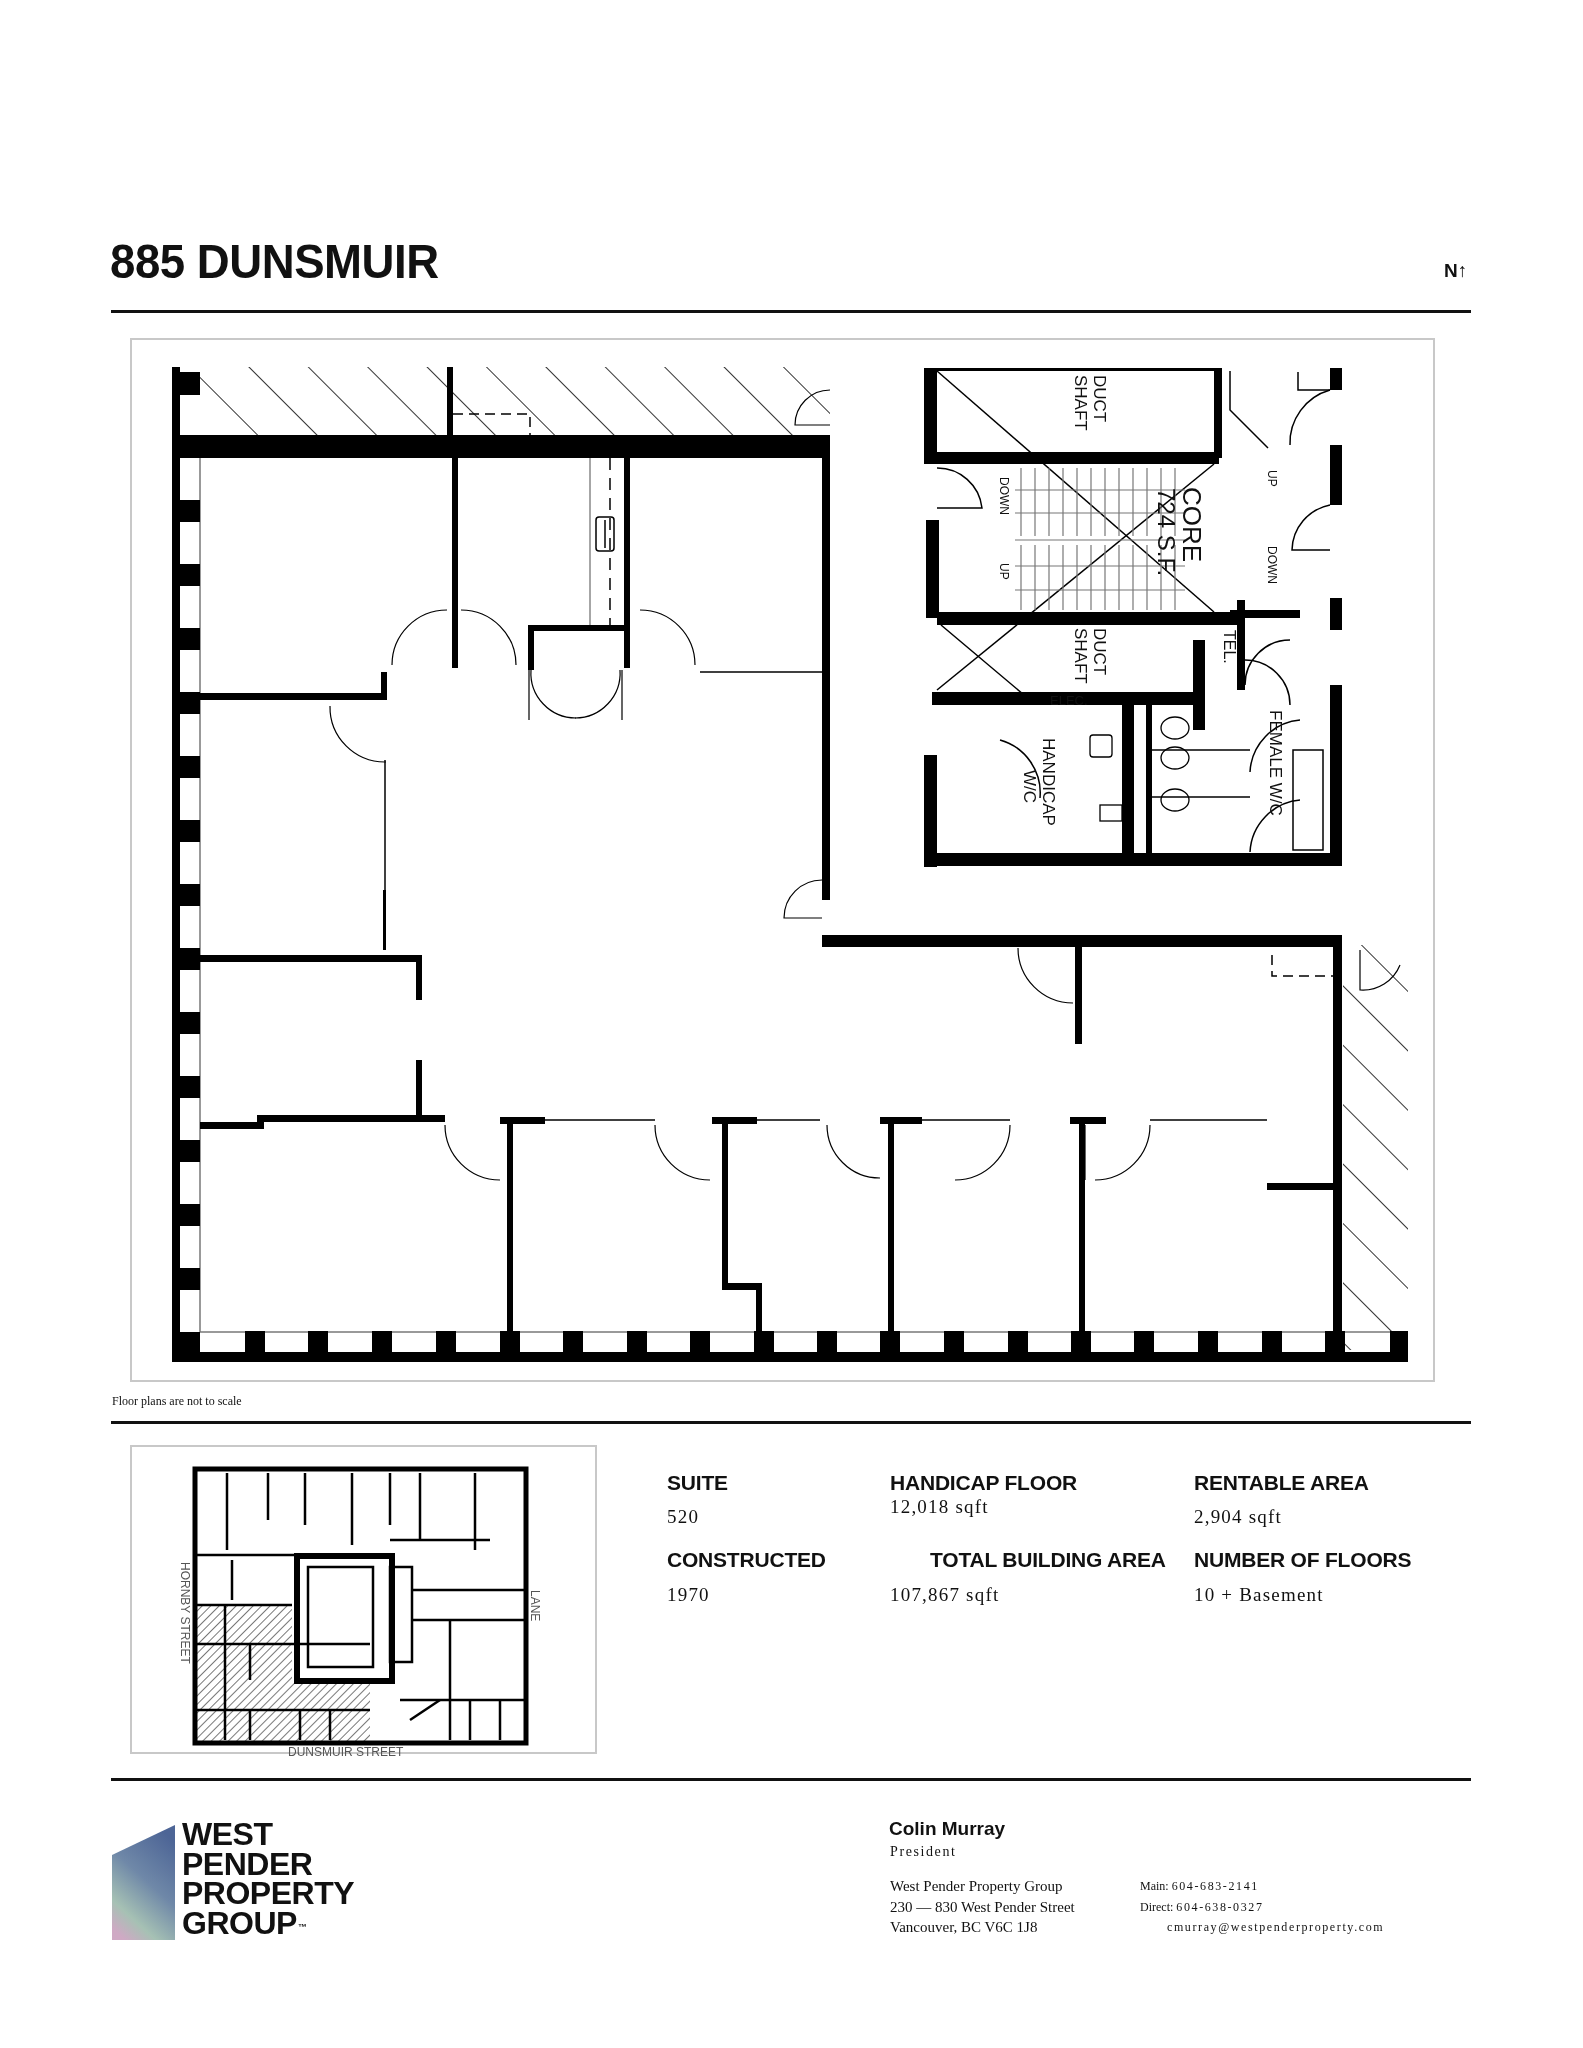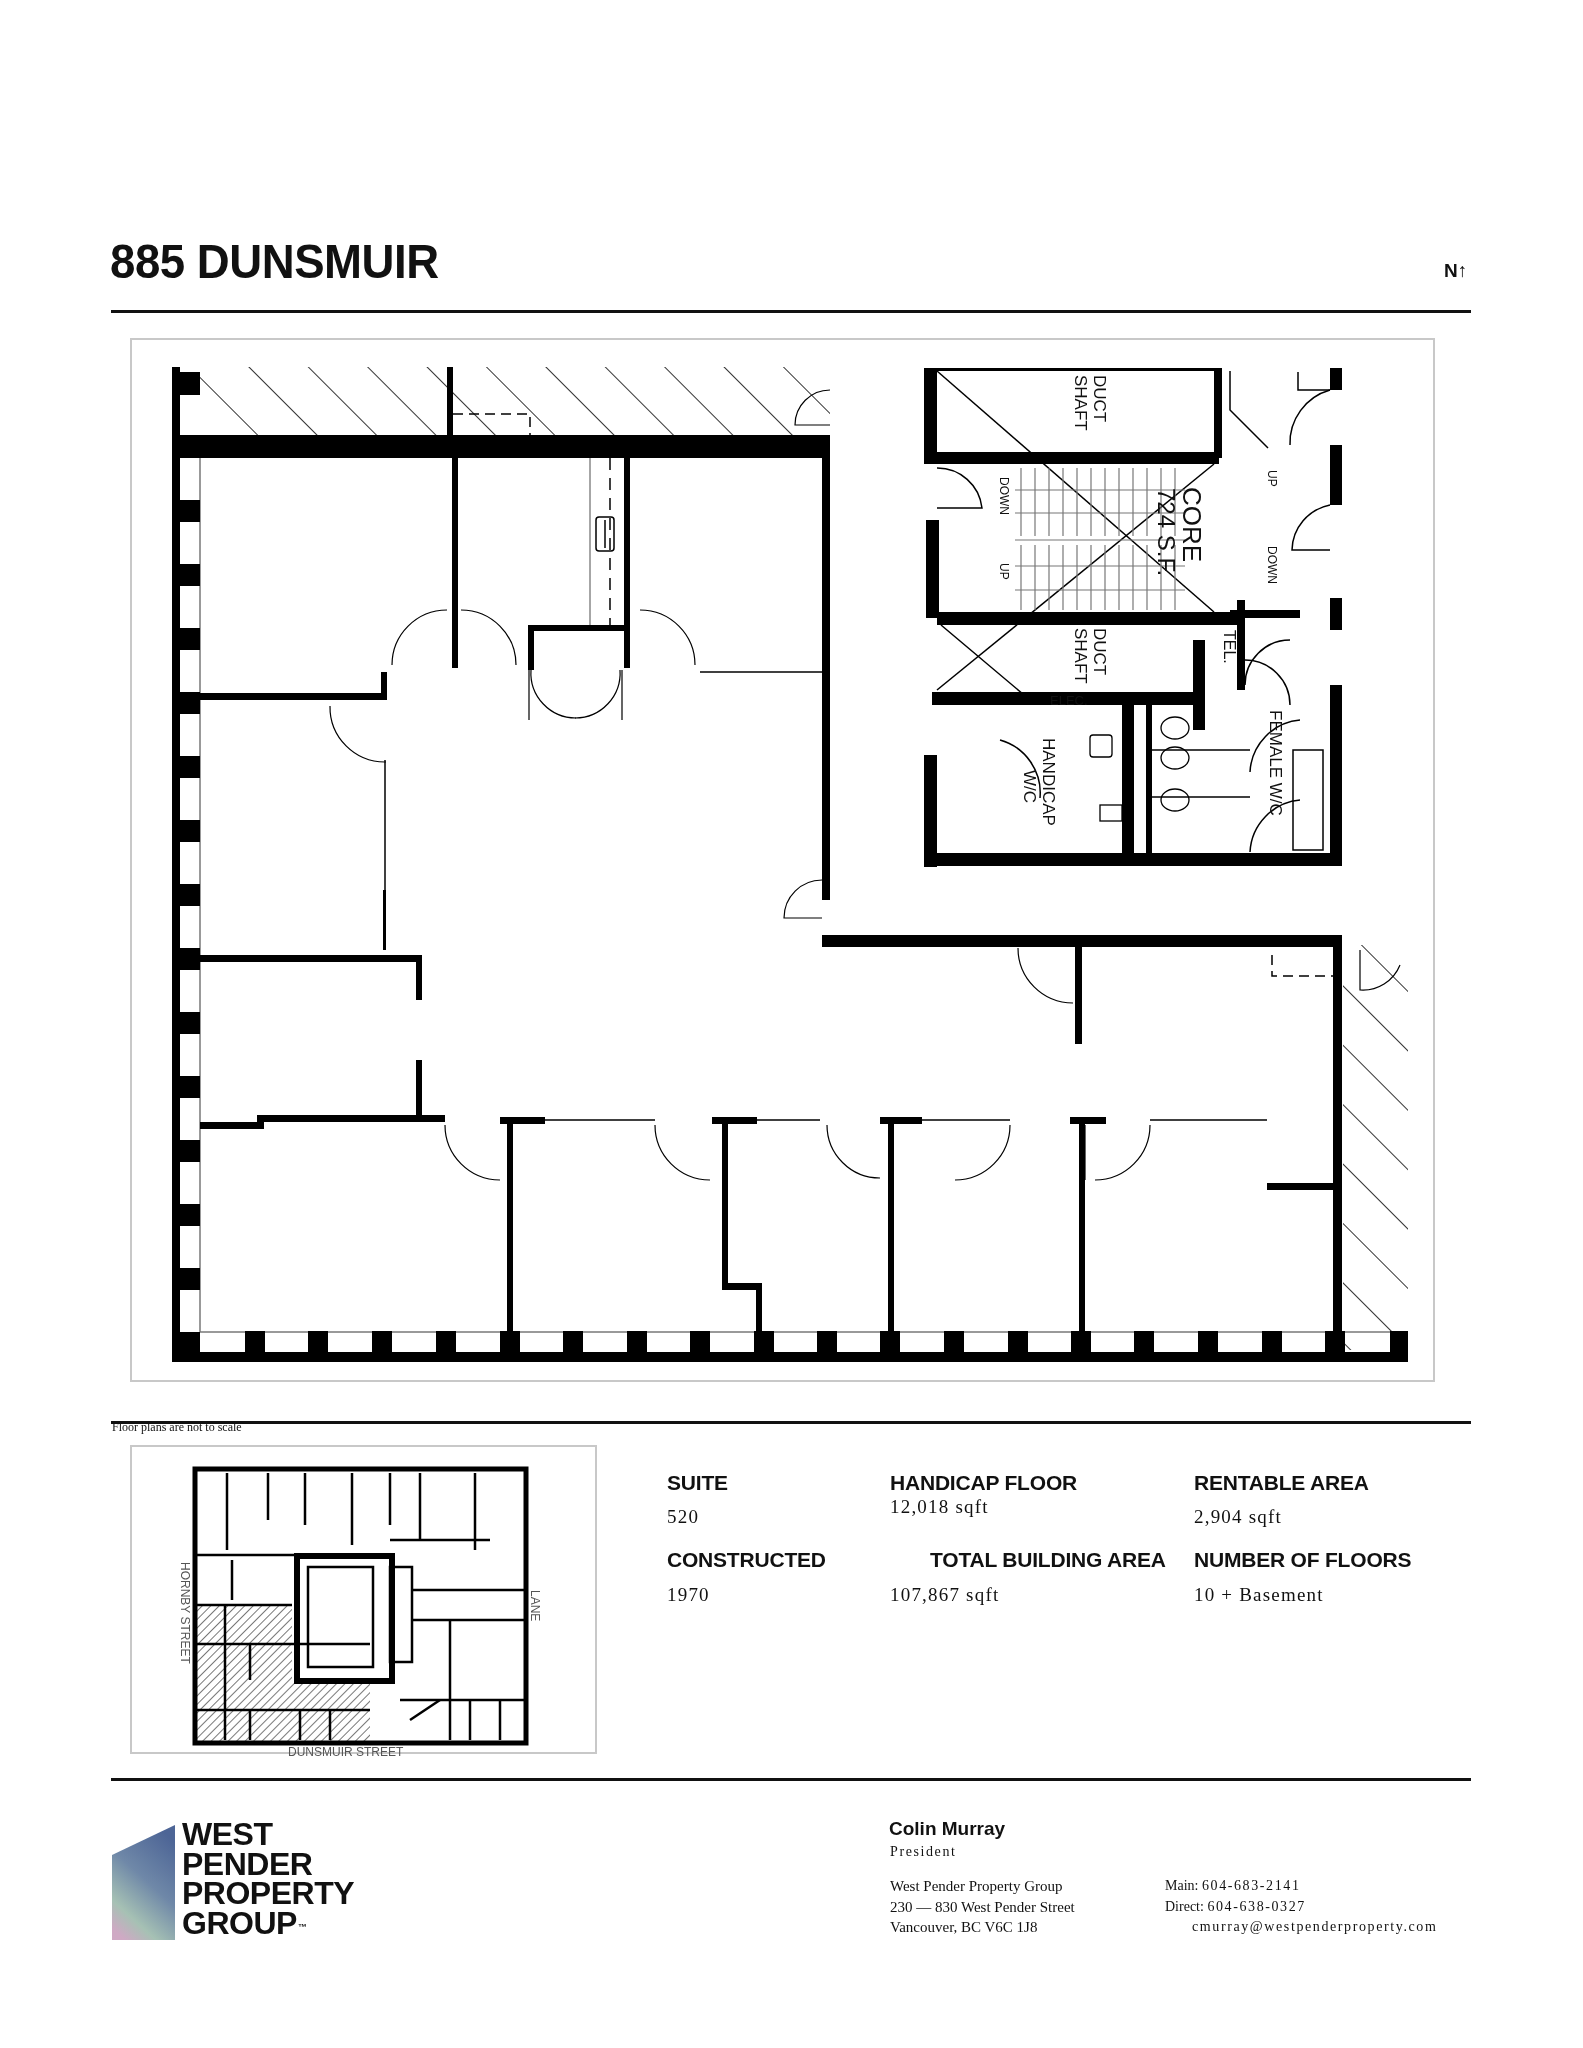--- a/index.html
+++ b/index.html
@@ -7,38 +7,38 @@
   .abs { position: absolute; }
   .sans { font-family: "Liberation Sans", "DejaVu Sans", sans-serif; }
   .serif { font-family: "Liberation Serif", "DejaVu Serif", serif; }
 
   .title { left: 110px; top: 236px; font-size: 49px; font-weight: 700; letter-spacing: -0.5px; line-height: 50px; transform: scaleX(0.93); transform-origin: left top; }
   .north { left: 1444px; top: 261px; font-size: 19px; font-weight: 700; line-height: 20px; }
   .rule { left: 111px; width: 1360px; height: 3px; background: #111; }
 
   .plan-frame { left: 130px; top: 338px; width: 1305px; height: 1044px; border: 2px solid #c8c8c8; box-sizing: border-box; }
   .plan-svg { left: 0; top: 0; width: 1583px; height: 1400px; }
-  .note { left: 112px; top: 1394px; font-size: 12px; line-height: 14px; margin-top: 26px; }
+  .note { left: 112px; top: 1394px; font-size: 12px; line-height: 14px; }
 
   .key-frame { left: 130px; top: 1445px; width: 467px; height: 309px; border: 2px solid #c8c8c8; box-sizing: border-box; }
   .key-svg { left: 0; top: 0; width: 1583px; height: 2048px; }
 
   .spec-label { font-size: 21px; font-weight: 700; line-height: 22px; letter-spacing: -0.2px; }
   .spec-value { font-size: 19px; line-height: 22px; letter-spacing: 1.2px; }
 
   .logo-mark { left: 112px; top: 1825px; width: 63px; height: 115px; }
   .logo-text { left: 182px; top: 1820px; font-size: 32px; font-weight: 700; line-height: 29.5px; letter-spacing: -0.5px; }
   .logo-text span { display: block; }
   .tm { font-size: 9px; vertical-align: top; position: relative; top: 4px; margin-left: 1px; }
 
   .contact-name { left: 889px; top: 1818px; font-size: 19px; font-weight: 700; line-height: 22px; }
   .contact-role { left: 890px; top: 1843px; font-size: 14px; line-height: 18px; letter-spacing: 1.6px; }
   .contact-addr { left: 890px; top: 1876px; font-size: 15px; line-height: 20.5px; }
   .contact-addr div, .contact-phone div { white-space: nowrap; }
-  .contact-phone { left: 1165px; top: 1876px; font-size: 14px; line-height: 20.5px; }
+  .contact-phone { left: 1140px; top: 1876px; font-size: 12px; line-height: 20.5px; }
   .contact-phone .v { letter-spacing: 1.6px; }
   .contact-phone .email { letter-spacing: 1.6px; margin-left: 27px; }
 </style>
 </head>
 <body>
 
 <div class="abs sans title">885 DUNSMUIR</div>
 <div class="abs sans north">N↑</div>
 <div class="abs rule" style="top:310px"></div>
 

